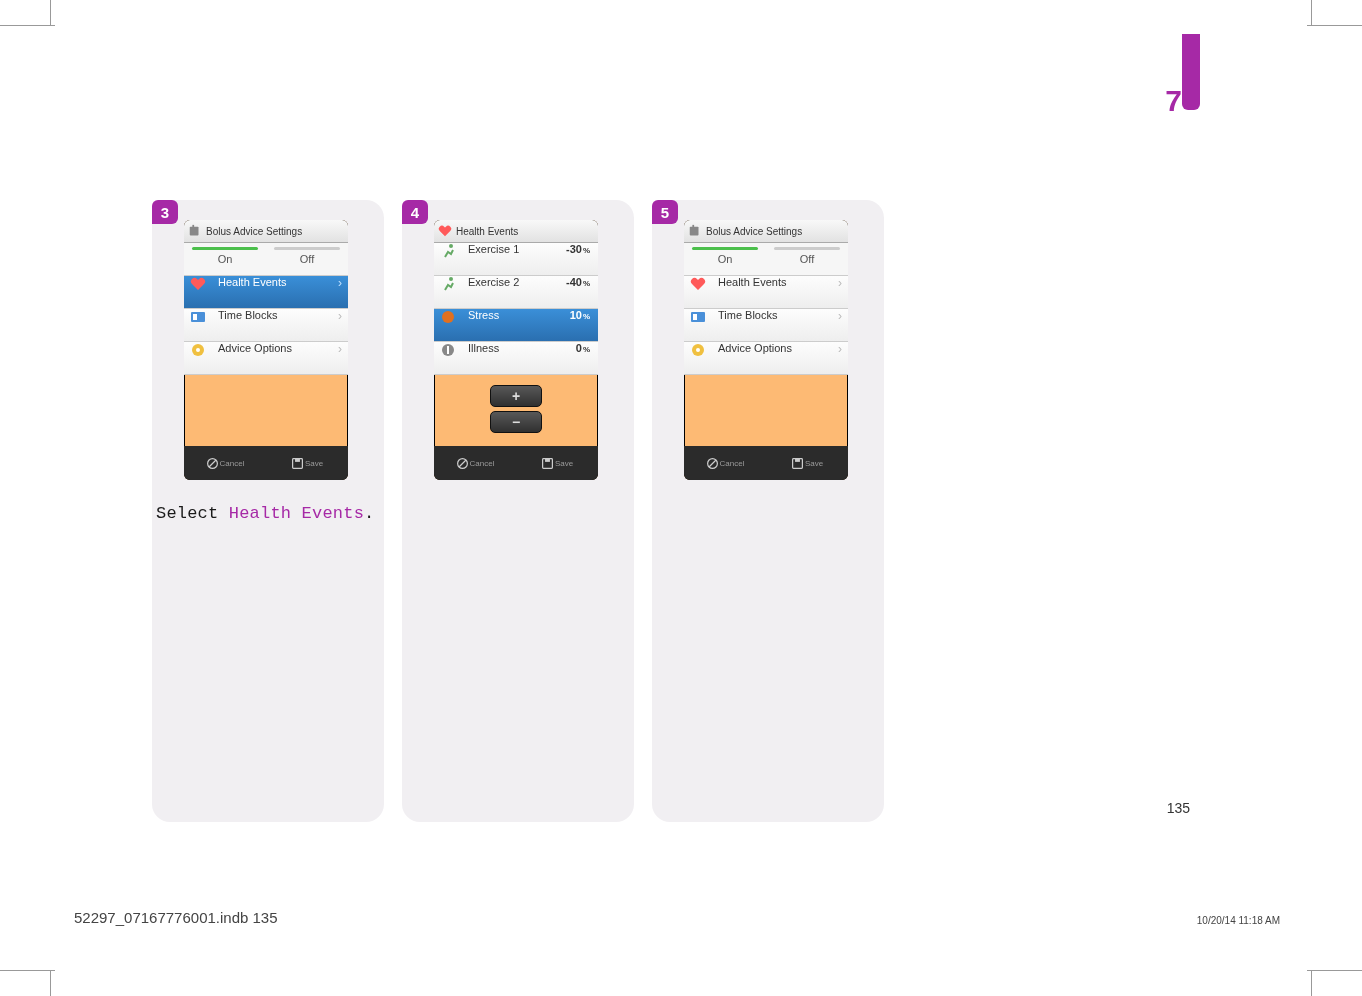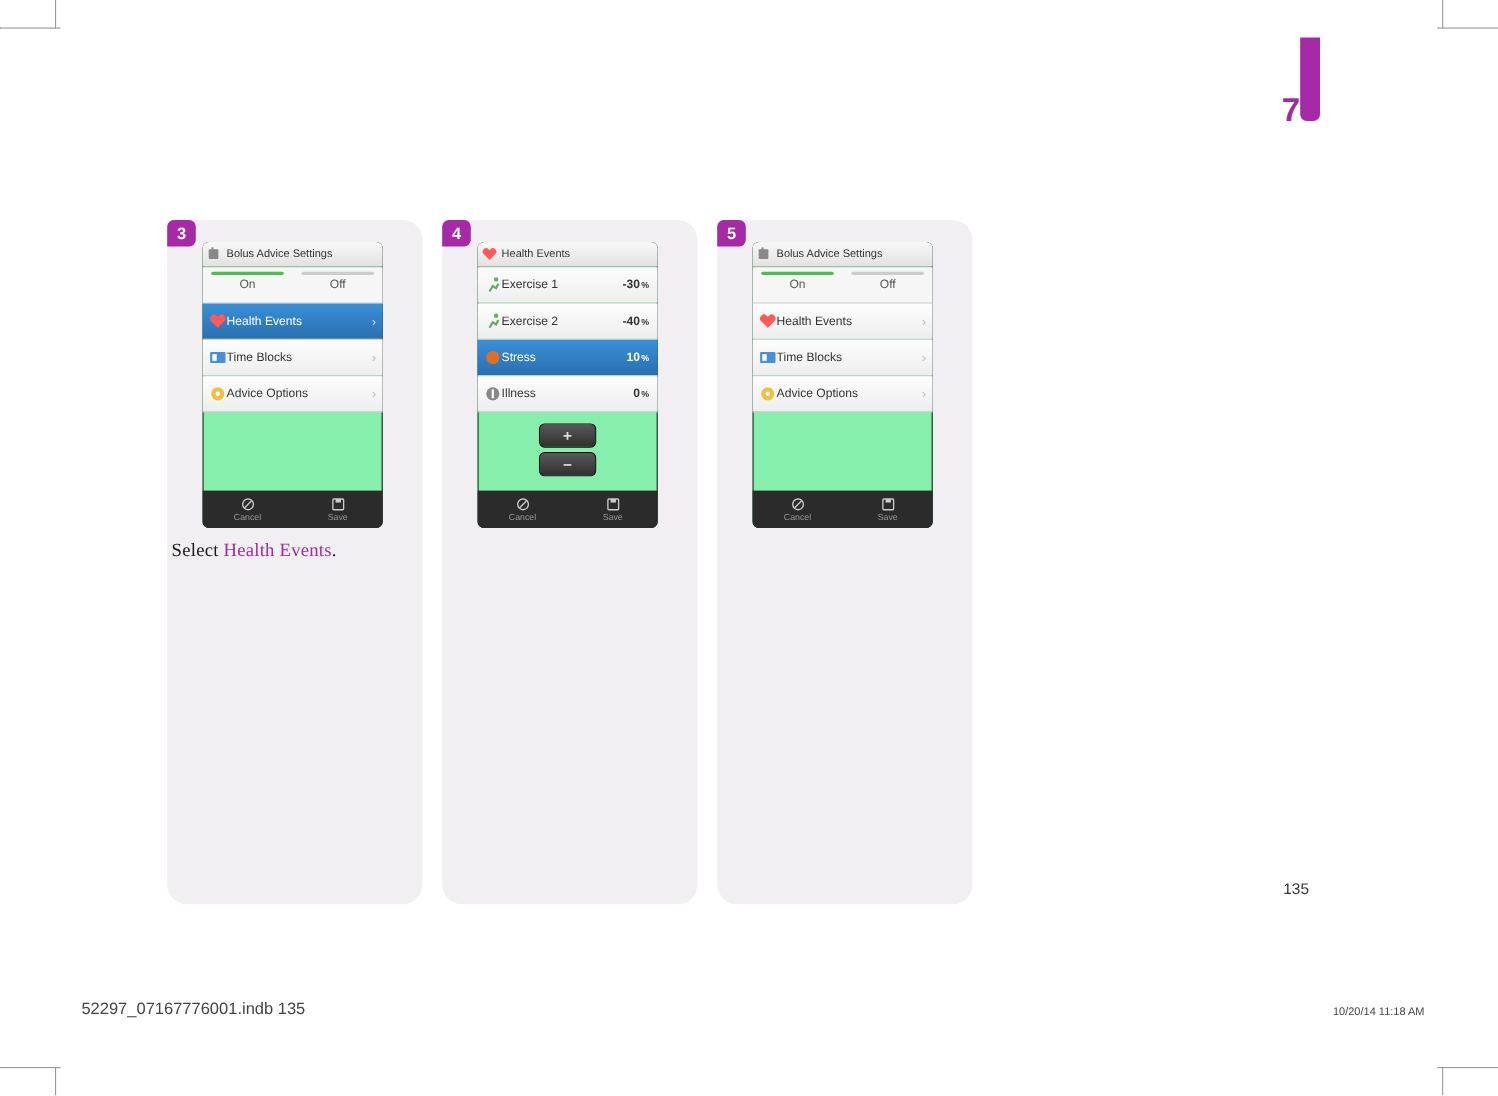--- a/index.html
+++ b/index.html
@@ -13,47 +13,47 @@
   .crop-bl.h{left:0;bottom:25px;width:54px;height:0;border-top:1px solid #999}
   .crop-br{right:50px;bottom:0;width:0;height:26px;border-left:1px solid #999}
   .crop-br.h{right:0;bottom:25px;width:54px;height:0;border-top:1px solid #999}
 
   .chapter-tab{position:absolute;right:162px;top:34px;width:18px;height:76px;background:#a629a6;border-radius:0 0 6px 6px}
   .chapter-num{position:absolute;right:180px;top:84px;font-size:30px;font-weight:bold;color:#a629a6}
 
   .cards{position:absolute;left:152px;top:200px;display:flex;gap:18px}
   .card{width:232px;height:622px;background:#f1eff2;border-radius:18px;position:relative}
   .step-badge{position:absolute;left:0;top:0;width:26px;height:24px;background:#a629a6;color:#fff;font-size:15px;font-weight:bold;display:flex;align-items:center;justify-content:center;border-radius:6px 6px 6px 0}
-  .screen{position:absolute;left:32px;top:20px;width:164px;height:260px;background:#86efac;border-radius:6px;overflow:hidden;box-shadow:inset 0 0 0 1px #000}
+  .screen{position:absolute;left:32px;top:20px;width:164px;height:260px;background:#fdba74;border-radius:6px;overflow:hidden;box-shadow:inset 0 0 0 1px #000}
   .titlebar{height:22px;background:linear-gradient(#f8f8f8,#e2e2e2);border-bottom:1px solid #aaa;display:flex;align-items:center;font-size:10px;color:#333;padding-left:4px;gap:4px}
   .tb-icon{width:14px;height:14px;display:inline-block}
   .onoff{height:32px;display:flex;align-items:center;justify-content:flex-end;background:#f6f6f6;border-bottom:1px solid #ccc;font-size:11px;color:#555}
   .onoff .seg{flex:1;text-align:center;position:relative}
   .onoff .on::before{content:"";position:absolute;left:8px;right:8px;top:-6px;height:3px;background:#4bbf4b;border-radius:2px}
   .onoff .off::before{content:"";position:absolute;left:8px;right:8px;top:-6px;height:3px;background:#ccc;border-radius:2px}
-  .row{height:32px;background:linear-gradient(#fdfdfd,#eee);border-bottom:1px solid #ccc;display:flex;align-items:center;font-size:11px;color:#333;padding:0 6px;gap:0;position:relative}
+  .row{height:32px;background:linear-gradient(#fdfdfd,#eee);border-bottom:1px solid #ccc;display:flex;align-items:flex-start;font-size:11px;color:#333;padding:0 6px;gap:12px;position:relative}
   .row .chev{position:absolute;right:6px;color:#bbb;font-size:12px}
   .row.sel{background:linear-gradient(#3a8fd8,#2a6fb0);color:#fff}
   .row.sel .chev{color:#bfe0ff}
   .row .val{margin-left:auto;font-weight:bold;padding-right:2px}
   .row .pct{font-size:8px;margin-left:1px}
   .row.sel .val{color:#fff}
   .footer{position:absolute;left:0;right:0;bottom:0;height:34px;background:#2b2b2b;display:flex}
-  .footer .fbtn{flex:1;display:flex;flex-direction:column;align-items:center;justify-content:center;color:#9a9a9a;font-size:8px;gap:1px}
+  .footer .fbtn{flex:1;display:flex;flex-direction:row;align-items:center;justify-content:center;color:#9a9a9a;font-size:8px;gap:1px}
   .footer .fbtn svg{width:13px;height:13px}
   .plusminus{margin:10px auto;width:52px;display:flex;flex-direction:column;gap:4px}
   .plusminus .bt{height:20px;border-radius:5px;background:linear-gradient(#585858,#303030);color:#ddd;display:flex;align-items:center;justify-content:center;font-size:14px;font-weight:bold;border:1px solid #111}
   .ico{width:16px;height:16px}
 
-  .caption{position:absolute;left:0;top:288px;width:232px;font-family:Liberation Serif, serif;font-weight:300;font-size:17px;line-height:24px;color:#1a1a1a;letter-spacing:0.2px;padding:0 4px}
+  .caption{position:absolute;left:0;top:302px;width:232px;font-family:Liberation Mono, monospace;font-weight:300;font-size:17px;line-height:24px;color:#1a1a1a;letter-spacing:0.2px;padding:0 4px}
   .caption .hl{color:#a629a6}
 
   .page-num{position:absolute;right:172px;bottom:180px;font-size:14px;color:#333}
   .slugline{position:absolute;left:74px;bottom:70px;font-size:15px;color:#444;font-family:Helvetica,Arial,sans-serif}
-  .slugtime{position:absolute;right:67px;bottom:70px;font-size:10px;color:#444;font-family:Helvetica,Arial,sans-serif}
+  .slugtime{position:absolute;right:82px;bottom:70px;font-size:10px;color:#444;font-family:Helvetica,Arial,sans-serif}
 </style>
 </head>
 <body>
 <div class="page">
 
 <div class="crop-tl"></div>
     <div class="crop-tl h"></div>
 <div class="crop-tr"></div>
     <div class="crop-tr h"></div>
 <div class="crop-bl"></div>

